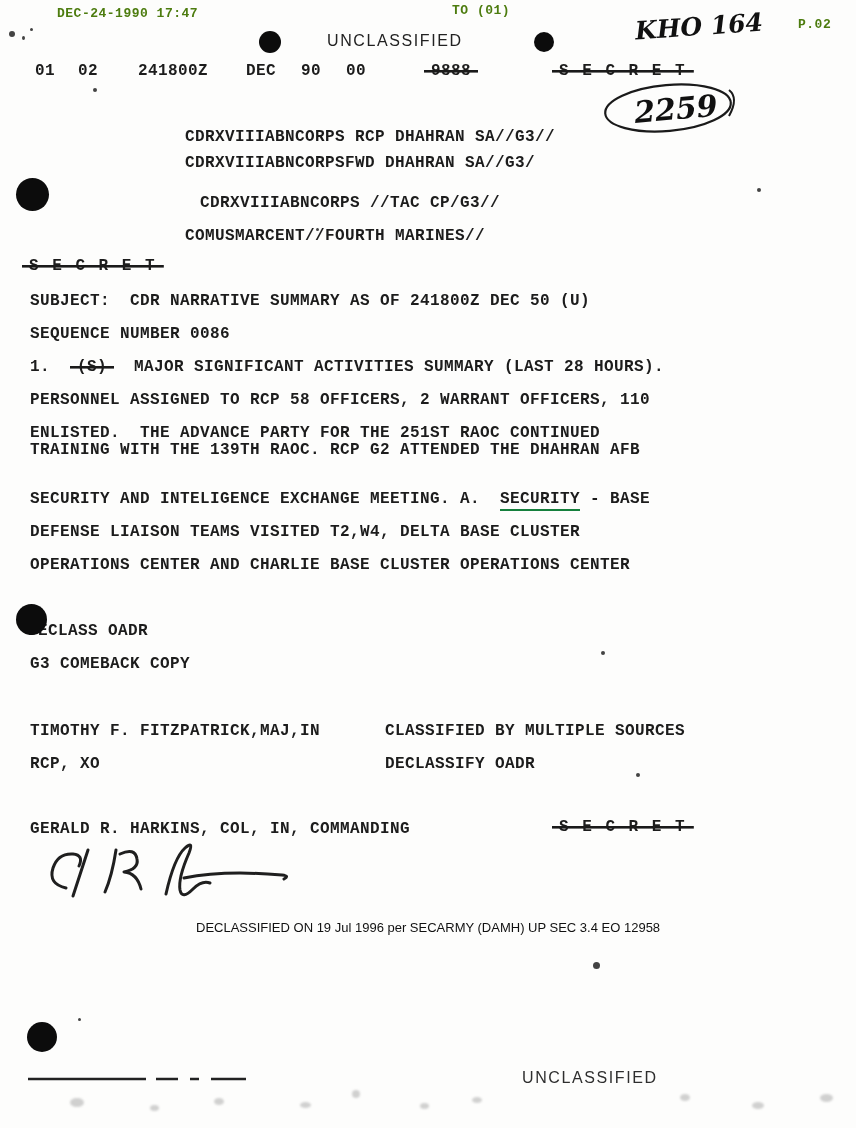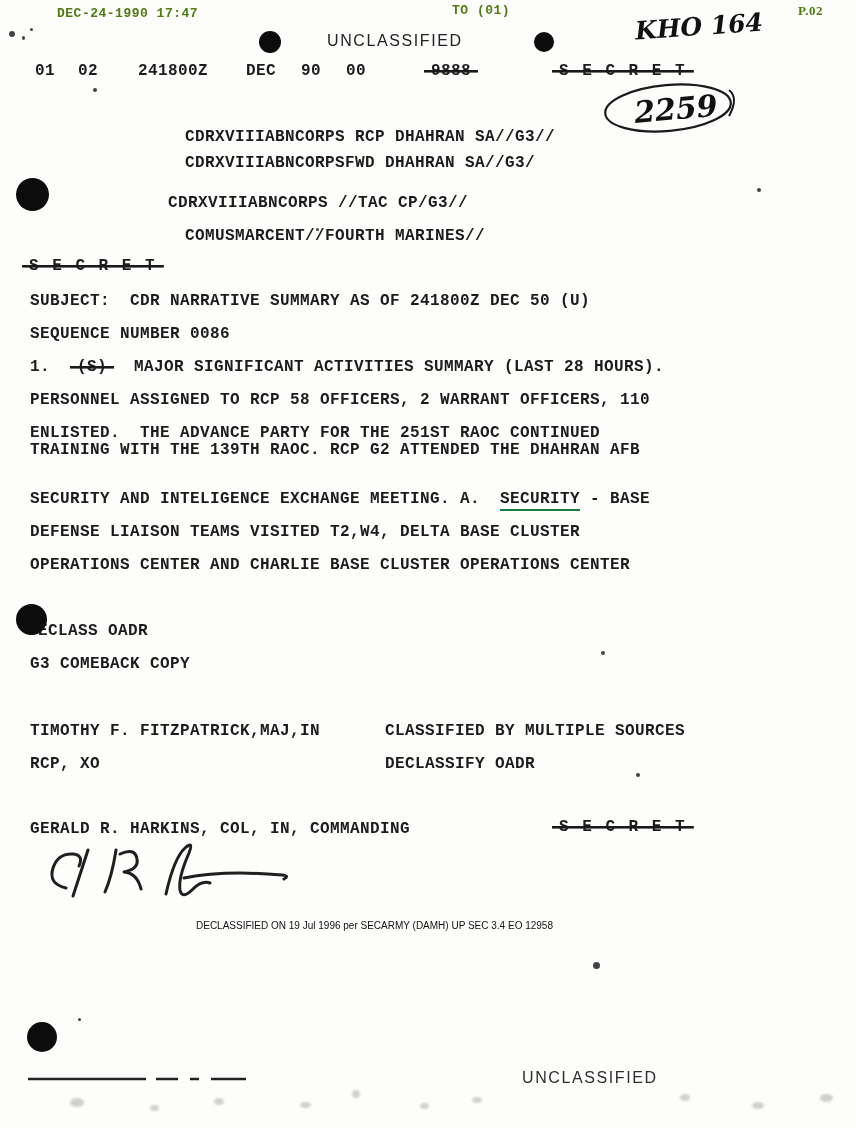--- a/index.html
+++ b/index.html
@@ -26,21 +26,21 @@
   svg{position:absolute;overflow:visible;}
   .sigpath{stroke:#1f1f1f;stroke-width:3;fill:none;stroke-linecap:round;stroke-linejoin:round;}
 </style>
 </head>
 <body>
 
 <div class="doc">
 
   <div class="abs fax" style="left:57px;top:6px;font-family:'Liberation Mono',monospace;">DEC-24-1990  17:47</div>
   <div class="abs fax" style="left:452px;top:3px;font-family:'Liberation Mono',monospace;">TO   (01)</div>
-  <div class="abs fax" style="left:798px;top:3px;font-family:Liberation Serif, serif;">P.02</div>
+  <div class="abs fax" style="left:798px;top:17px;font-family:Liberation Mono, monospace;">P.02</div>
 
   <div class="speck" style="left:9px;top:31px;width:6px;height:6px;"></div>
   <div class="speck" style="left:22px;top:36px;width:3px;height:4px;"></div>
   <div class="speck" style="left:30px;top:28px;width:3px;height:3px;"></div>
 
   <div class="hand abs" style="left:635px;top:12px;font-size:25px;transform:rotate(-4deg);">KHO 164</div>
 
   <div class="hole" style="left:259px;top:31px;width:22px;height:22px;"></div>
   <div class="sans banner" style="left:327px;top:32px;">UNCLASSIFIED</div>
   <div class="hole" style="left:534px;top:32px;width:20px;height:20px;"></div>
@@ -58,21 +58,21 @@
   <svg style="left:598px;top:78px;" width="150" height="60">
     <ellipse cx="70" cy="30" rx="63" ry="23" fill="none" stroke="#1a1a1a" stroke-width="2.2" transform="rotate(-5 70 30)"></ellipse>
     <path d="M131 12 q10 8 0 26" fill="none" stroke="#1a1a1a" stroke-width="2"></path>
     <text x="36" y="42" transform="rotate(-5 70 30)" style="font-family:'DejaVu Serif',serif;font-style:italic;font-size:30px;fill:#111;">2259</text>
   </svg>
 
   <div class="hole" style="left:16px;top:178px;width:33px;height:33px;"></div>
 
   <div class="tw" style="left:185px;top:128px;">CDRXVIIIABNCORPS RCP DHAHRAN SA//G3//</div>
   <div class="tw" style="left:185px;top:154px;">CDRXVIIIABNCORPSFWD DHAHRAN SA//G3/</div>
-  <div class="tw" style="left:168px;top:194px;">CDRXVIIIABNCORPS //TAC CP/G3//</div>
+  <div class="tw" style="left:200px;top:194px;">CDRXVIIIABNCORPS //TAC CP/G3//</div>
   <div class="tw" style="left:185px;top:227px;">COMUSMARCENT//FOURTH MARINES//</div>
   <div class="speck" style="left:316px;top:228px;width:3px;height:3px;"></div>
   <div class="speck" style="left:757px;top:188px;width:4px;height:4px;"></div>
 
   <div class="tw strike" style="left:22px;top:257px;letter-spacing:2px;">S E C R E T</div>
 
   <div class="tw" style="left:30px;top:292px;">SUBJECT:  CDR NARRATIVE SUMMARY AS OF 241800Z DEC 50 (U)</div>
   <div class="tw" style="left:30px;top:325px;">SEQUENCE NUMBER 0086</div>
 
   <div class="tw" style="left:30px;top:358px;"><span>1.  </span><span class="strike">(S)</span><span>  MAJOR SIGNIFICANT ACTIVITIES SUMMARY (LAST 28 HOURS).</span></div>
@@ -99,21 +99,21 @@
 
   <svg style="left:32px;top:838px;" width="280" height="68">
     <path class="sigpath" d="M34 50 q-18 -4 -13 -20 q5 -15 20 -14 q11 1 6 12"></path>
     <path class="sigpath" d="M56 12 l-15 46"></path>
     <path class="sigpath" d="M88 16 q15 -7 17 5 q2 10 -13 13 q13 1 17 17"></path>
     <path class="sigpath" d="M84 12 q-4 26 -11 42"></path>
     <path class="sigpath" d="M134 56 q8 -36 19 -46 q9 -8 4 5 q-11 25 -9 37 q2 10 13 -1 q9 -9 17 -6"></path>
     <path class="sigpath" d="M152 40 q40 -8 98 -3 q8 1 2 4"></path>
   </svg>
 
-  <div class="sans" style="left:196px;top:920px;font-size:10px;color:#111;">DECLASSIFIED ON 19 Jul 1996 per SECARMY (DAMH) UP SEC 3.4 EO 12958</div>
+  <div class="sans" style="left:196px;top:920px;font-size:13px;color:#111;">DECLASSIFIED ON 19 Jul 1996 per SECARMY (DAMH) UP SEC 3.4 EO 12958</div>
   <div class="speck" style="left:593px;top:962px;width:7px;height:7px;"></div>
 
   <div class="hole" style="left:27px;top:1022px;width:30px;height:30px;"></div>
   <div class="speck" style="left:78px;top:1018px;width:3px;height:3px;"></div>
 
   <svg style="left:28px;top:1076px;" width="225" height="6">
     <line x1="0" y1="3" x2="218" y2="3" stroke="#222" stroke-width="2.4" stroke-dasharray="118 10 22 12 9 12"></line>
   </svg>
   <div class="sans banner" style="left:522px;top:1069px;color:#2e2e2e;">UNCLASSIFIED</div>
 

